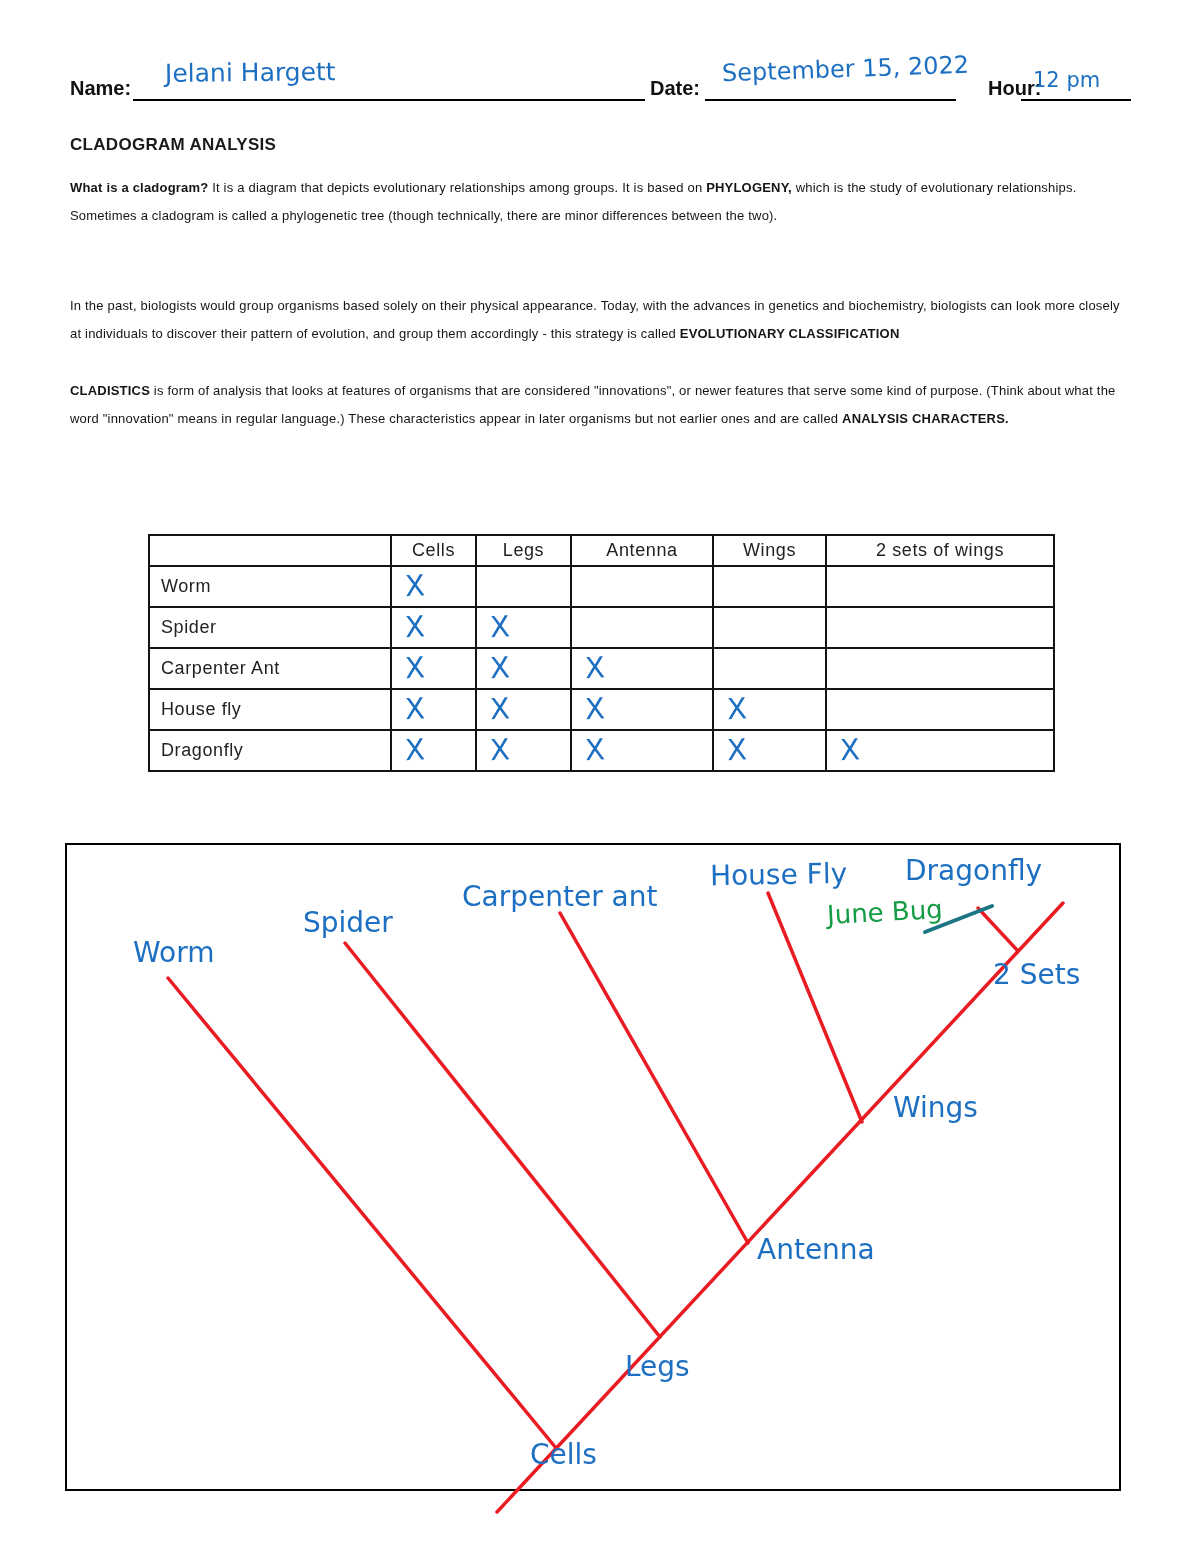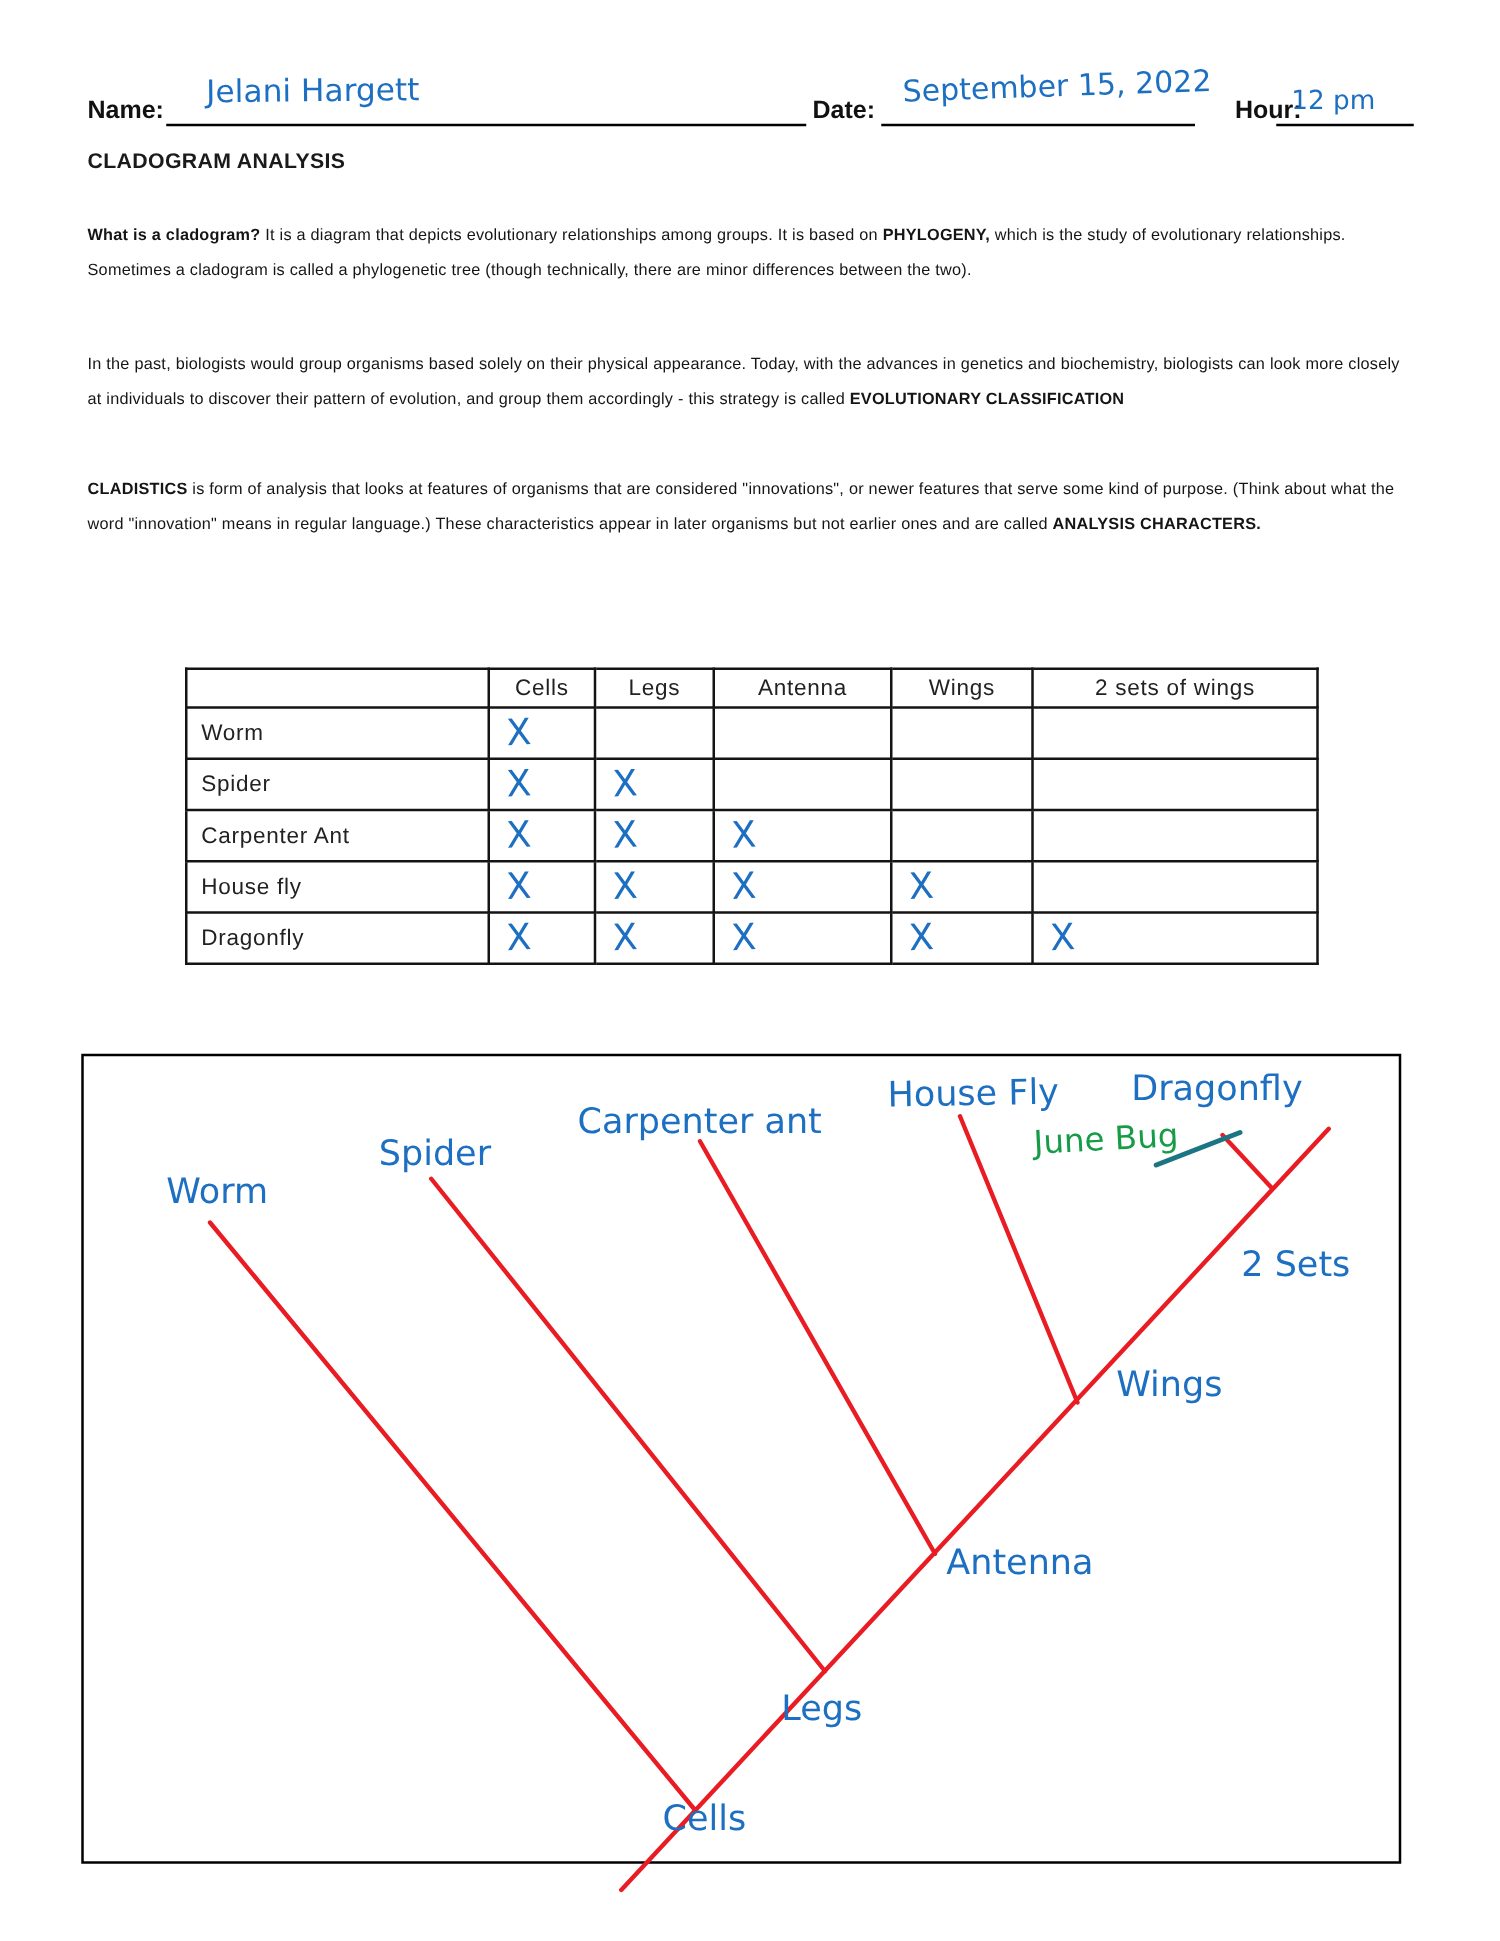--- a/index.html
+++ b/index.html
@@ -20,27 +20,27 @@
     position:absolute;
     font-family:"DejaVu Sans", sans-serif;
     color:#1d6fc2;
     white-space:nowrap;
   }
   .hw-name { left:165px; top:58px; font-size:25px; transform:rotate(-0.6deg); }
   .hw-date { left:722px; top:55px; font-size:24px; transform:rotate(-2deg); }
   .hw-hour { left:1033px; top:68px; font-size:21px; }
 
   
-  .doc-title { position:absolute; left:70px; top:119px; font-size:17px; font-weight:700; letter-spacing:0.3px; }
+  .doc-title { position:absolute; left:70px; top:135px; font-size:17px; font-weight:700; letter-spacing:0.3px; }
   .para {
     position:absolute; left:70px; width:1064px;
     font-size:13px; line-height:28px; letter-spacing:0.2px; color:#151515;
   }
   .p1 { top:174px; }
-  .p2 { top:277px; }
+  .p2 { top:292px; }
   .p3 { top:377px; }
   .para b { font-weight:700; }
   .section-heading {
     position:absolute; left:70px; width:1070px;
     font-size:21.5px; font-weight:700; color:#0d0d0d; letter-spacing:0.2px;
   }
   .matrix-heading { top:479px; }
   .cladogram-heading { top:796px; }
 
   
@@ -84,21 +84,21 @@
   .lbl-worm      { left:133px; top:936px; }
   .lbl-spider    { left:303px; top:906px; }
   .lbl-carpenter { left:462px; top:880px; }
   .lbl-housefly  { left:710px; top:858px; transform:rotate(-1deg); }
   .lbl-dragonfly { left:905px; top:854px; }
   .lbl-junebug   { left:827px; top:897px; font-size:26px; transform:rotate(-3deg); }
   .lbl-cells     { left:530px; top:1438px; }
   .lbl-legs      { left:625px; top:1350px; }
   .lbl-antenna   { left:757px; top:1233px; }
   .lbl-wings     { left:893px; top:1091px; }
-  .lbl-2sets     { left:993px; top:995px; }
+  .lbl-2sets     { left:993px; top:958px; }
 </style>
 </head>
 <body>
 
 <div class="page">
 
   <div>
     <span class="field-label" style="left:70px; top:77px;">Name:</span>
     <div class="blank-line" style="left:133px; top:99px; width:512px;"></div>
     <span class="handwritten hw-name">Jelani Hargett</span>

